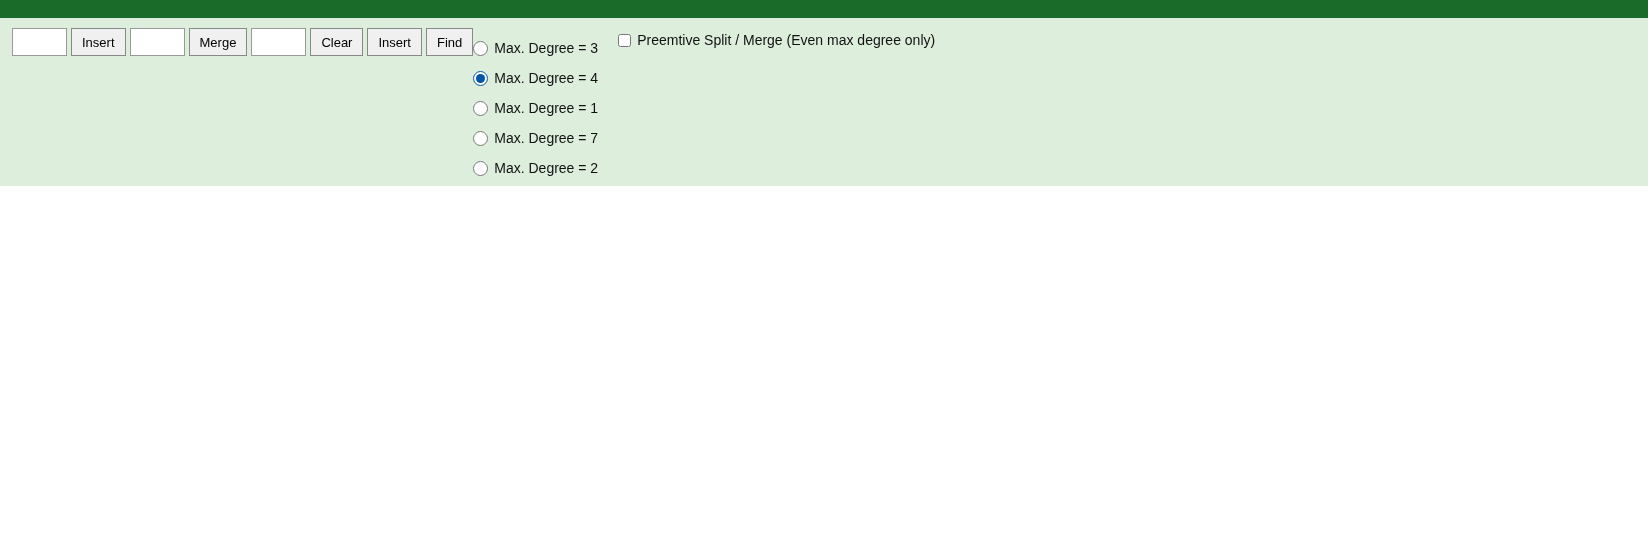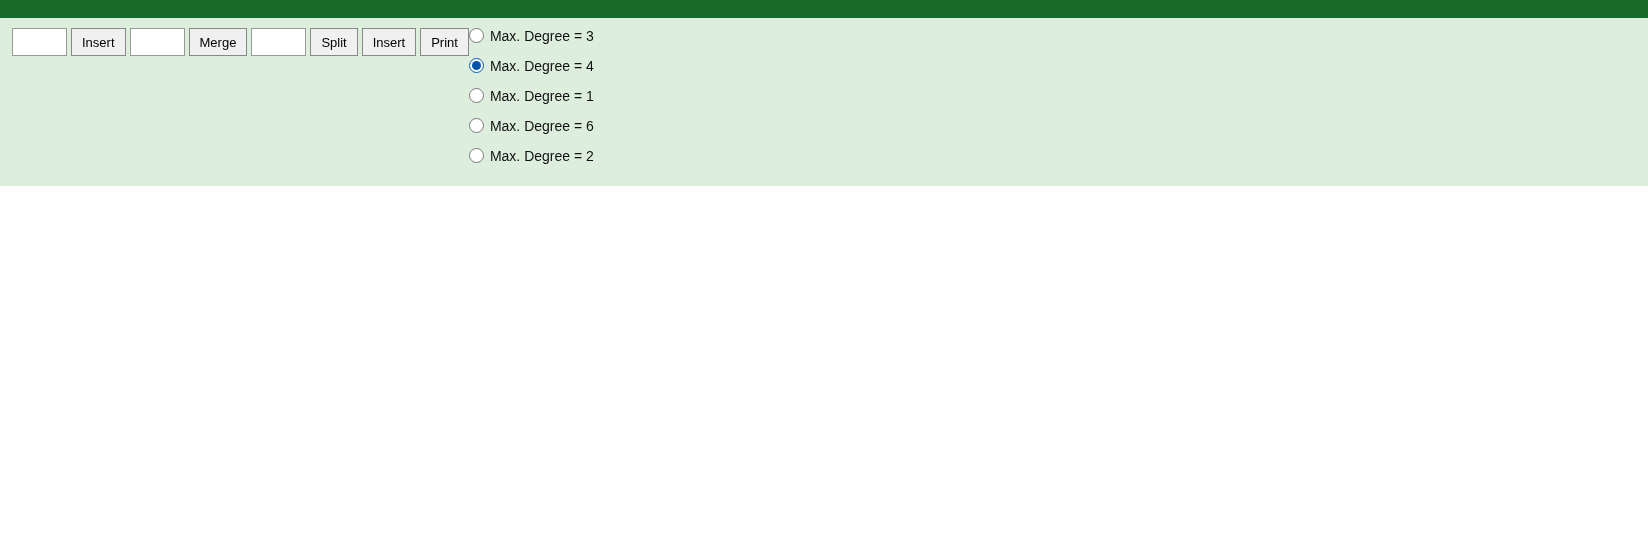--- a/index.html
+++ b/index.html
@@ -40,21 +40,21 @@
       cursor: pointer;
       font-size: 13px;
     }
     .radio-group {
       display: flex;
       flex-direction: column;
       gap: 2px;
     }
     .radio-row {
       display: flex;
-      align-items: flex-start;
+      align-items: flex-end;
       gap: 6px;
       height: 28px;
       font-size: 14px;
       color: #111;
     }
     .radio-row input[type="radio"] {
       accent-color: #0055aa;
       width: 15px;
       height: 15px;
     }
@@ -83,45 +83,49 @@
 
 <div id="header"></div>
 
 <div id="toolbar">
   <div class="toolbar-left">
     <input type="text" class="toolbar-input" style="">
     <button class="toolbar-btn">Insert</button>
     <input type="text" class="toolbar-input" style="">
     <button class="toolbar-btn">Merge</button>
     <input type="text" class="toolbar-input" style="">
-    <button class="toolbar-btn">Split</button>
+    <button class="toolbar-btn">Clear</button>
     <button class="toolbar-btn">Insert</button>
-    <button class="toolbar-btn">Print</button>
+    <button class="toolbar-btn">Find</button>
   </div>
 
   <div class="options-area">
     <div class="radio-group">
       <div class="radio-row">
         <input type="radio" name="degree" value="3" style="">
         <span>Max. Degree = 3</span>
       </div>
       <div class="radio-row">
         <input type="radio" name="degree" value="4" checked="" style="">
         <span>Max. Degree = 4</span>
       </div>
       <div class="radio-row">
         <input type="radio" name="degree" value="5" style="">
         <span>Max. Degree = 1</span>
       </div>
       <div class="radio-row">
         <input type="radio" name="degree" value="6" style="">
-        <span>Max. Degree = 6</span>
+        <span>Max. Degree = 7</span>
       </div>
       <div class="radio-row">
         <input type="radio" name="degree" value="7" style="">
         <span>Max. Degree = 2</span>
       </div>
     </div>
 
+    <div class="preemptive-row">
+      <input type="checkbox" style="">
+      <span>Preemtive Split / Merge (Even max degree only)</span>
+    </div>
   </div>
 </div>
 
 <div id="main-content"></div>
 
 </body></html>

